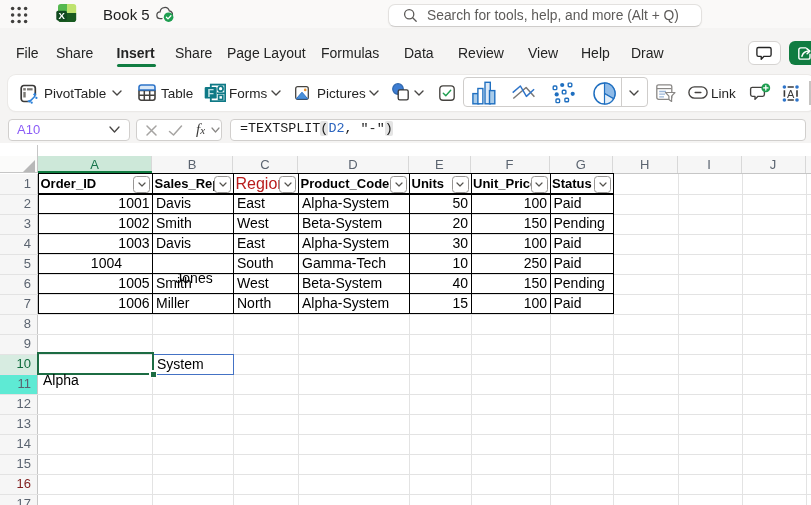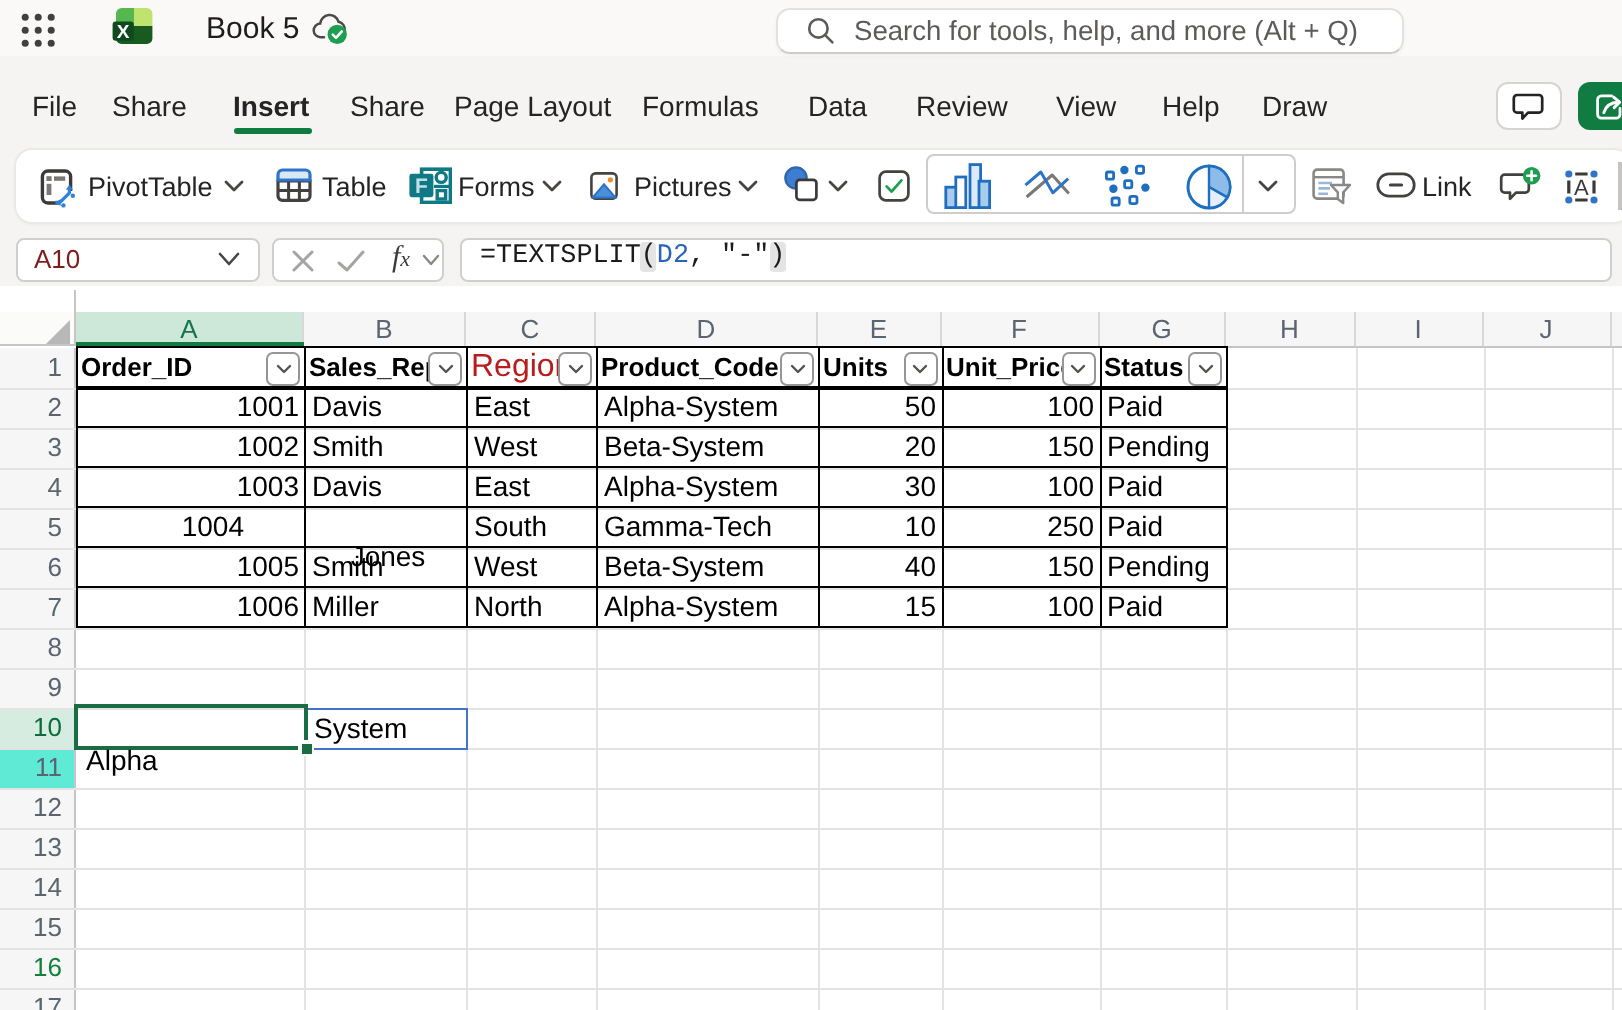--- a/index.html
+++ b/index.html
@@ -167,21 +167,21 @@
 <circle cx="2.4" cy="3" r="1.8" fill="#2E74C9"></circle>
 <circle cx="15" cy="3" r="1.8" fill="#2E74C9"></circle>
 <circle cx="2.4" cy="16" r="1.8" fill="#2E74C9"></circle>
 <circle cx="15" cy="16" r="1.8" fill="#2E74C9"></circle>
 <path d="M5.6 3 H11.8 M5.6 16 H11.8" stroke="#3B3A39" stroke-width="1.6"></path>
 <path d="M2.4 6.2 V12.8 M15 6.2 V12.8" stroke="#3B3A39" stroke-width="1.6"></path>
 <text x="8.7" y="13.6" font-family="Liberation Sans" font-size="11" fill="#3B3A39" text-anchor="middle">A</text>
 </svg>
 <div class="abs" style="left:809px;top:81px;width:2px;height:24px;background:#C6C4C2;"></div>
 <div class="abs" style="left:8px;top:118.5px;width:122px;height:22.5px;background:#fff;border:1px solid #D1CFCD;border-radius:4px;"></div>
-<div class="abs" style="left:17px;top:122px;font-size:13px;color:#7f1d1d;">A10</div>
+<div class="abs" style="left:17px;top:122px;font-size:13px;color:#8b5cf6;">A10</div>
 <svg class="abs" style="left:109px;top:126px" width="11" height="7" viewBox="0 0 11 7">
     <path d="M1 1 L5.5 6 L10 1" fill="none" stroke="#484644" stroke-width="1.3" stroke-linecap="round" stroke-linejoin="round"></path>
   </svg>
 <div class="abs" style="left:136px;top:118.5px;width:86px;height:22.5px;background:#fff;border:1px solid #D1CFCD;border-radius:4px;"></div>
 <svg class="abs" style="left:145px;top:123.5px" width="13" height="13" viewBox="0 0 13 13">
 <path d="M2 2 L11 11 M11 2 L2 11" stroke="#A6A4A2" stroke-width="1.5" stroke-linecap="round"></path>
 </svg>
 <svg class="abs" style="left:168px;top:123.5px" width="15" height="13" viewBox="0 0 15 13">
 <path d="M1.5 7.5 L5.5 11 L13.5 2" fill="none" stroke="#A6A4A2" stroke-width="1.5" stroke-linecap="round" stroke-linejoin="round"></path>
 </svg>
@@ -216,21 +216,21 @@
 <div class="abs" style="left:0;top:274px;width:37px;height:20px;background:#F6F6F6;color:#5B6470;font-size:13px;text-align:right;padding-right:6px;line-height:19px;">6</div>
 <div class="abs" style="left:0;top:294px;width:37px;height:20px;background:#F6F6F6;color:#5B6470;font-size:13px;text-align:right;padding-right:6px;line-height:19px;">7</div>
 <div class="abs" style="left:0;top:314px;width:37px;height:20px;background:#F6F6F6;color:#5B6470;font-size:13px;text-align:right;padding-right:6px;line-height:19px;">8</div>
 <div class="abs" style="left:0;top:334px;width:37px;height:20px;background:#F6F6F6;color:#5B6470;font-size:13px;text-align:right;padding-right:6px;line-height:19px;">9</div>
 <div class="abs" style="left:0;top:354px;width:37px;height:20px;background:#D7ECE1;color:#0E6B3C;font-size:13px;text-align:right;padding-right:6px;line-height:19px;">10</div>
 <div class="abs" style="left:0;top:374px;width:37px;height:20px;background:#5eead4;color:#5B6470;font-size:13px;text-align:right;padding-right:6px;line-height:19px;">11</div>
 <div class="abs" style="left:0;top:394px;width:37px;height:20px;background:#F6F6F6;color:#5B6470;font-size:13px;text-align:right;padding-right:6px;line-height:19px;">12</div>
 <div class="abs" style="left:0;top:414px;width:37px;height:20px;background:#F6F6F6;color:#5B6470;font-size:13px;text-align:right;padding-right:6px;line-height:19px;padding-left:14px;">13</div>
 <div class="abs" style="left:0;top:434px;width:37px;height:20px;background:#F6F6F6;color:#5B6470;font-size:13px;text-align:right;padding-right:6px;line-height:19px;">14</div>
 <div class="abs" style="left:0;top:454px;width:37px;height:20px;background:#F6F6F6;color:#5B6470;font-size:13px;text-align:right;padding-right:6px;line-height:19px;">15</div>
-<div class="abs" style="left:0;top:474px;width:37px;height:20px;background:#F6F6F6;color:#15803d;font-size:13px;text-align:right;padding-right:6px;line-height:19px;">16</div>
+<div class="abs" style="left:0;top:474px;width:37px;height:20px;background:#F6F6F6;color:#7f1d1d;font-size:13px;text-align:right;padding-right:6px;line-height:19px;">16</div>
 <div class="abs" style="left:0;top:494px;width:37px;height:20px;background:#F6F6F6;color:#5B6470;font-size:13px;text-align:right;padding-right:6px;line-height:19px;">17</div>
 <div class="abs" style="left:37px;top:174px;width:1px;height:331px;background:#C6C6C6;"></div>
 <div class="abs" style="left:152px;top:174px;width:1px;height:331px;background:#E3E3E3;"></div>
 <div class="abs" style="left:233px;top:174px;width:1px;height:331px;background:#E3E3E3;"></div>
 <div class="abs" style="left:298px;top:174px;width:1px;height:331px;background:#E3E3E3;"></div>
 <div class="abs" style="left:409px;top:174px;width:1px;height:331px;background:#E3E3E3;"></div>
 <div class="abs" style="left:470.5px;top:174px;width:1px;height:331px;background:#E3E3E3;"></div>
 <div class="abs" style="left:549.5px;top:174px;width:1px;height:331px;background:#E3E3E3;"></div>
 <div class="abs" style="left:613px;top:174px;width:1px;height:331px;background:#E3E3E3;"></div>
 <div class="abs" style="left:677.5px;top:174px;width:1px;height:331px;background:#E3E3E3;"></div>

